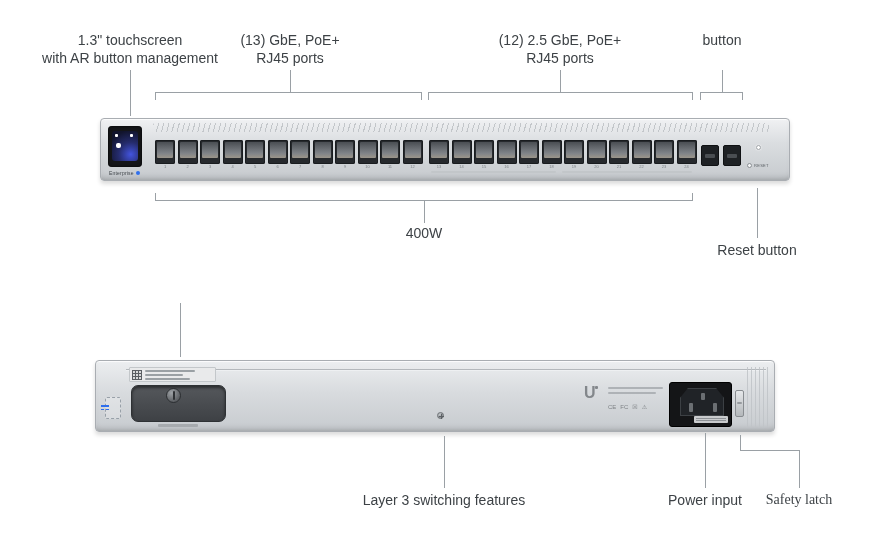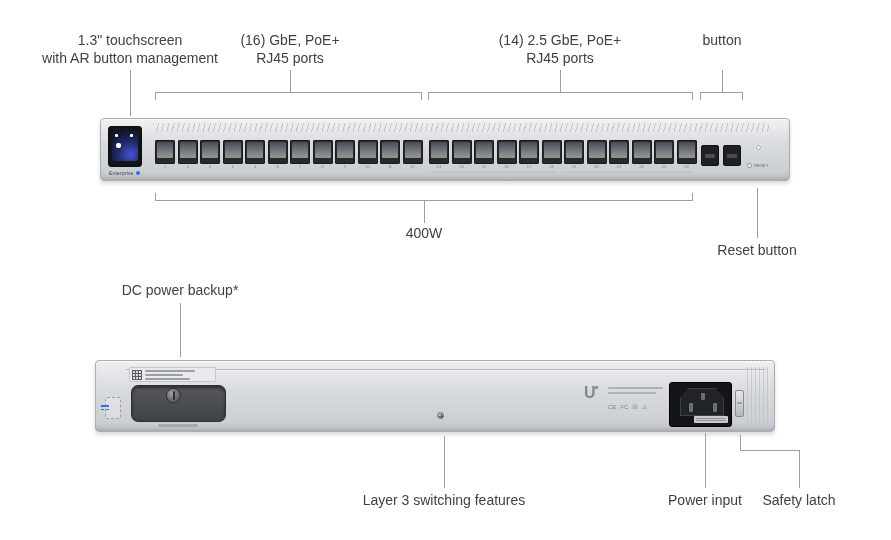--- a/index.html
+++ b/index.html
@@ -130,28 +130,28 @@
 
 <div class="canvas">
 
   <div class="callout" style="left:30px; top:31px; width:200px;">
     <div>1.3" touchscreen</div>
     <div>with AR button management</div>
   </div>
   <div class="vline" style="left:130px; top:70px; height:46px;"></div>
 
   <div class="callout" style="left:215px; top:31px; width:150px;">
-    <div>(16) GbE, PoE+</div>
+    <div>(13) GbE, PoE+</div>
     <div>RJ45 ports</div>
   </div>
   <div class="vline" style="left:290px; top:70px; height:22px;"></div>
   <div class="bracket-down" style="left:155px; top:92px; width:267px;"></div>
 
   <div class="callout" style="left:480px; top:31px; width:160px;">
-    <div>(14) 2.5 GbE, PoE+</div>
+    <div>(12) 2.5 GbE, PoE+</div>
     <div>RJ45 ports</div>
   </div>
   <div class="vline" style="left:560px; top:70px; height:22px;"></div>
   <div class="bracket-down" style="left:428px; top:92px; width:265px;"></div>
 
   <div class="callout" style="left:662px; top:31px; width:120px;">
     <div>button</div>
   </div>
   <div class="vline" style="left:722px; top:70px; height:22px;"></div>
   <div class="bracket-down" style="left:700px; top:92px; width:43px;"></div>
@@ -288,23 +288,20 @@
   <div class="vline" style="left:424px; top:201px; height:22px;"></div>
   <div class="callout" style="left:344px; top:224px; width:160px;">
     <div>400W</div>
   </div>
 
   <div class="vline" style="left:757px; top:188px; height:50px;"></div>
   <div class="callout" style="left:687px; top:241px; width:140px;">
     <div>Reset button</div>
   </div>
 
-  <div class="callout" style="left:105px; top:281px; width:150px;">
-    <div>DC power backup*</div>
-  </div>
   <div class="vline" style="left:180px; top:303px; height:54px;"></div>
 
   <div class="switch-back">
     <div class="back-ridge"></div>
 
     <div class="dc-port-outline"></div>
     <div class="dc-symbol"></div>
 
     <div class="sticker">
       <div class="qr"></div>
@@ -358,17 +355,17 @@
   </div>
 
   <div class="vline" style="left:705px; top:433px; height:55px;"></div>
   <div class="callout" style="left:635px; top:491px; width:140px;">
     <div>Power input</div>
   </div>
 
   <div class="vline" style="left:740px; top:435px; height:15px;"></div>
   <div class="hline" style="left:740px; top:450px; width:60px;"></div>
   <div class="vline" style="left:799px; top:450px; height:38px;"></div>
-  <div class="callout" style="left:729px; top:491px; width:140px;">
+  <div class="callout" style="left:729px; top:491px; width:140px;font-family:Liberation Serif, serif;">
     <div>Safety latch</div>
   </div>
 
 </div>
 
 </body></html>

